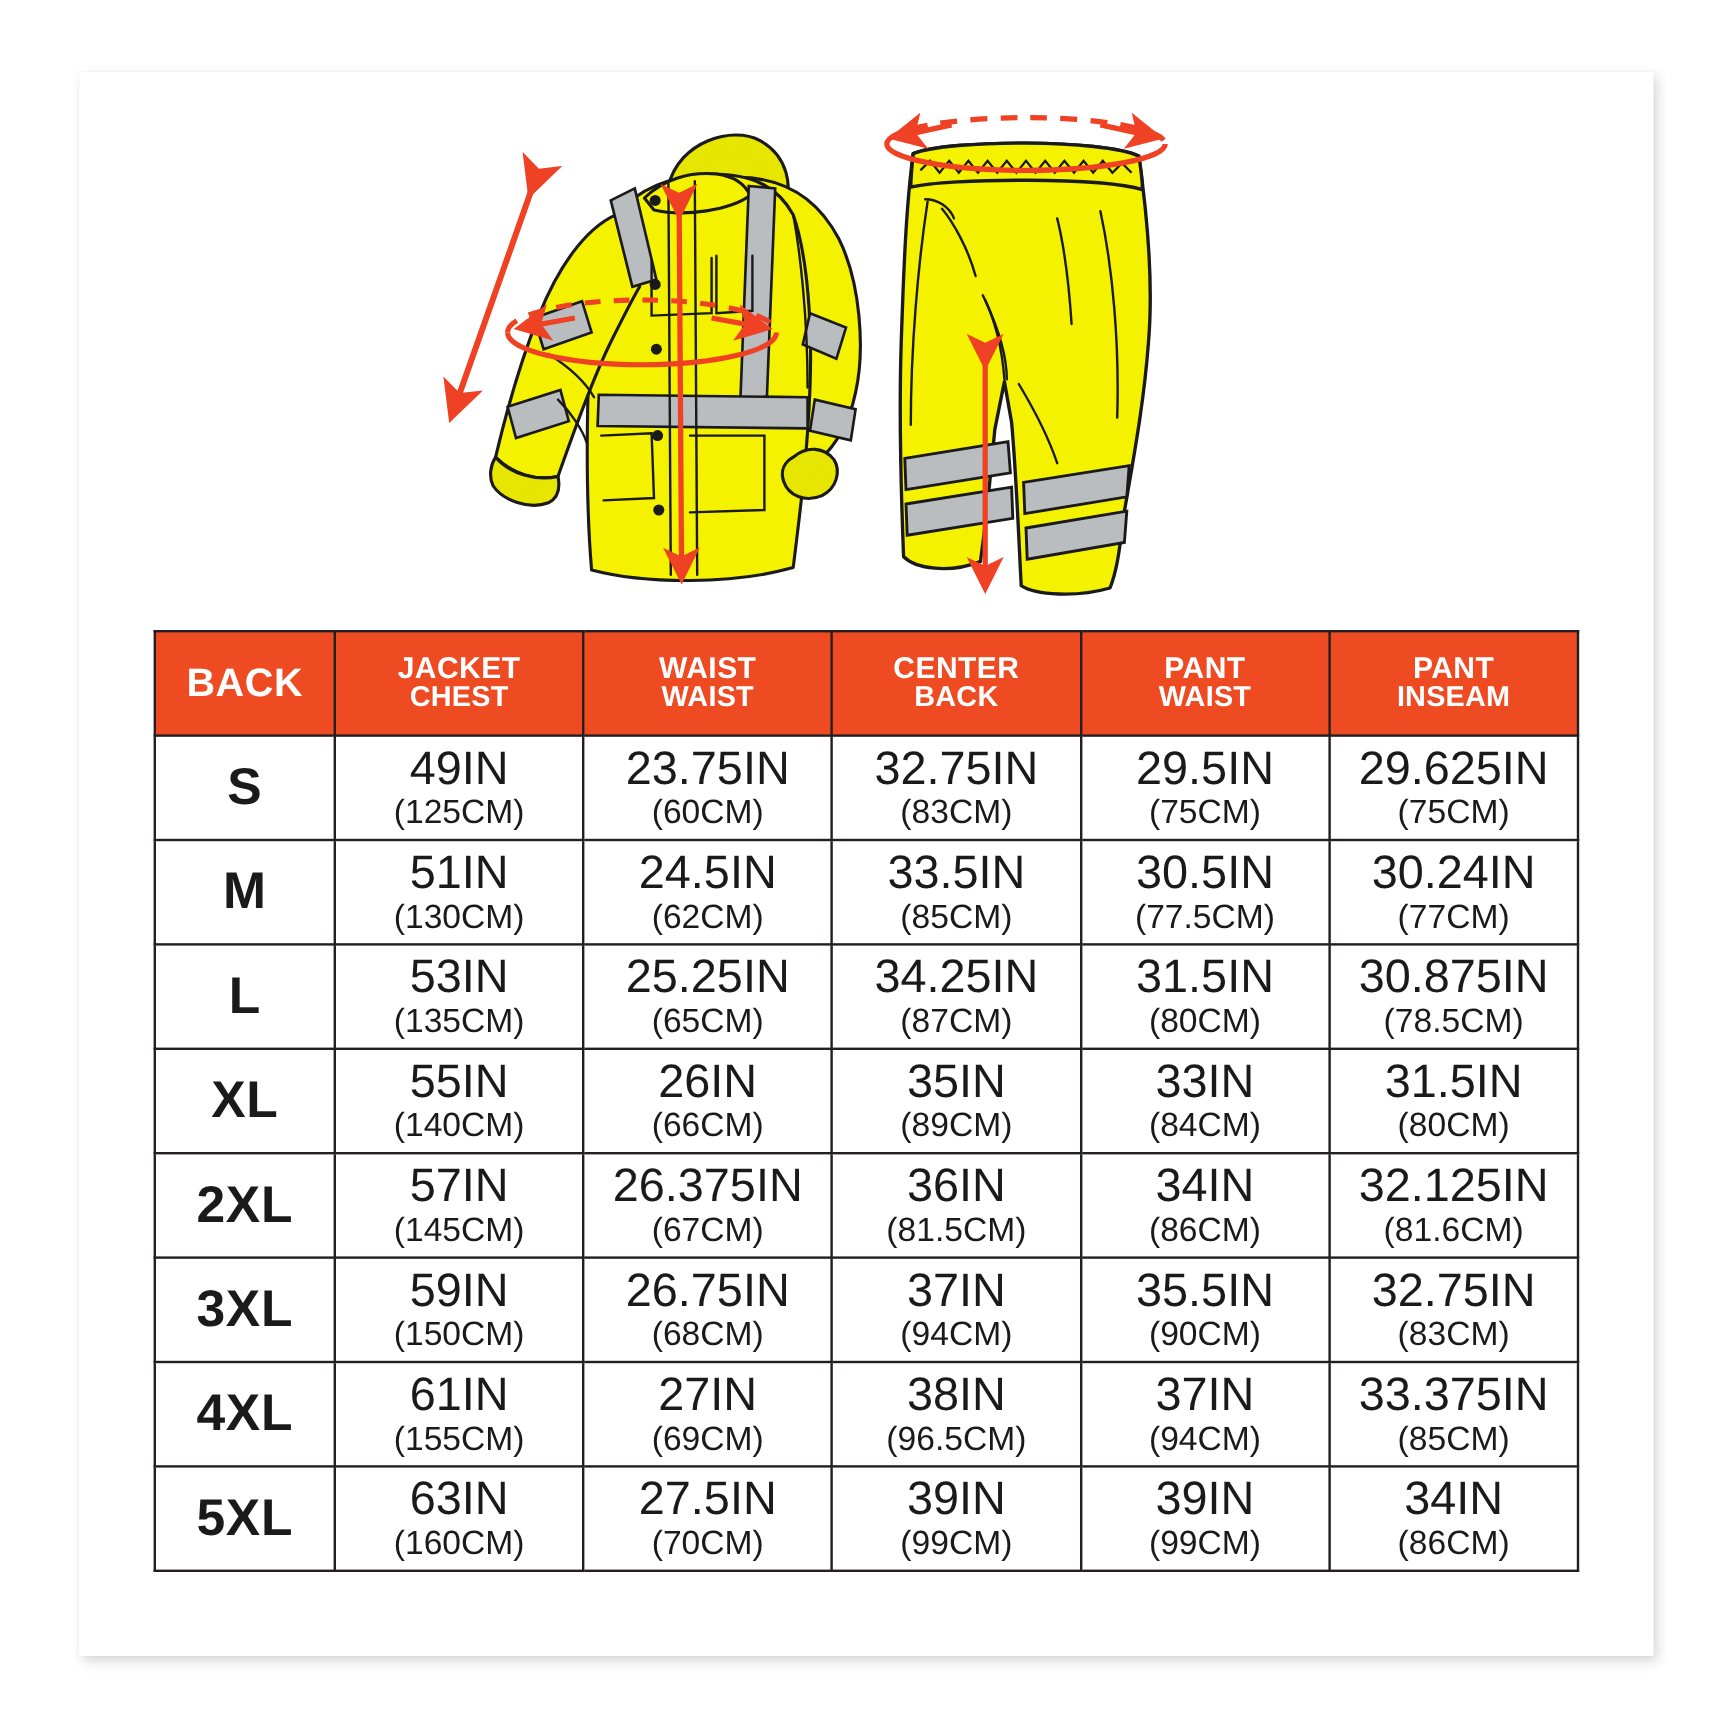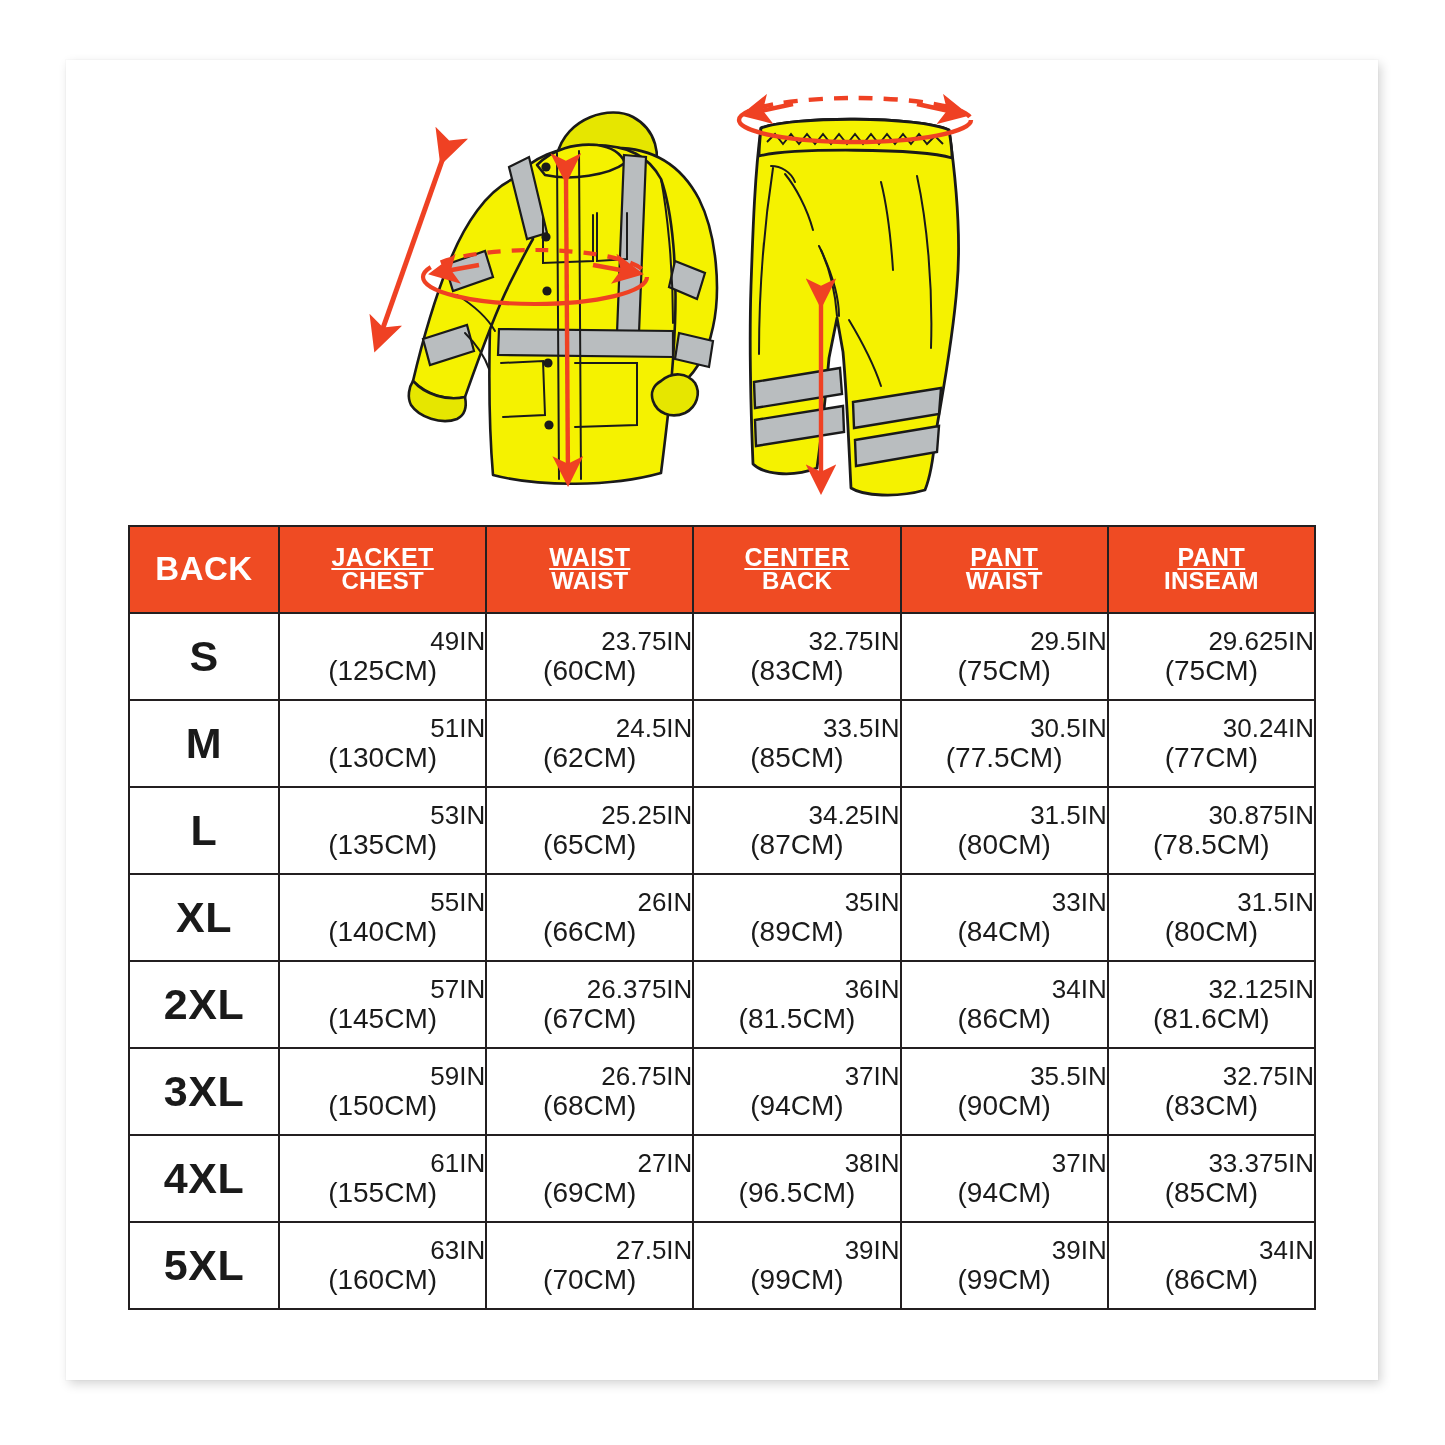--- a/index.html
+++ b/index.html
@@ -68,21 +68,20 @@
     padding: 9px 2px 11px 2px;
     text-align: center;
     line-height: 0.97;
     letter-spacing: 0.2px;
   }
   .th-top {
     display: block;
     font-size: 25px;
     font-weight: bold;
     letter-spacing: 0.4px;
-    text-decoration: underline;
   }
   .th-bottom {
     display: block;
     font-size: 24px;
     font-weight: bold;
     letter-spacing: 0.2px;
   }
   .th-size {
     display: block;
     font-size: 33px;
@@ -102,24 +101,23 @@
   td.size-cell {
     text-align: left;
     padding-left: 18px;
     color: #97999b;
     font-size: 43px;
     font-weight: bold;
     letter-spacing: 0.5px;
   }
   .val-in {
     display: block;
-    font-size: 26px;
+    font-size: 39px;
     line-height: 1.02;
     margin-bottom: 1px;
-    text-align: right;
   }
   .val-cm {
     display: block;
     font-size: 28px;
     line-height: 1.05;
   }
 </style>
 </head>
 <body>
 

